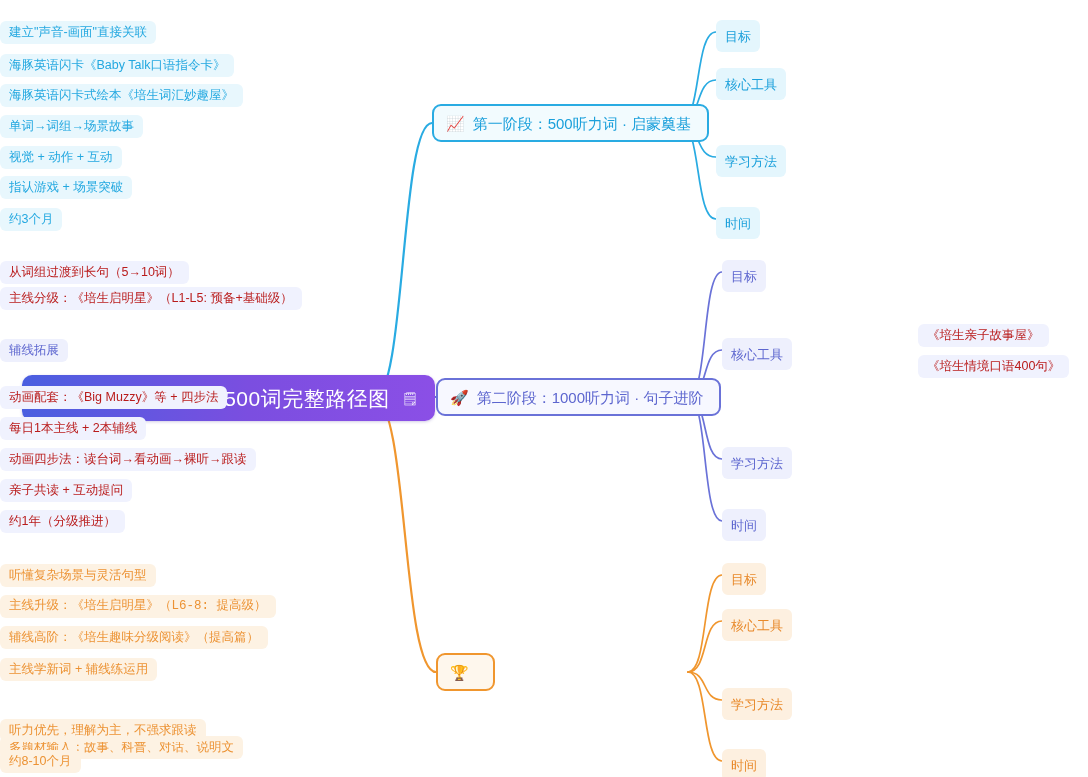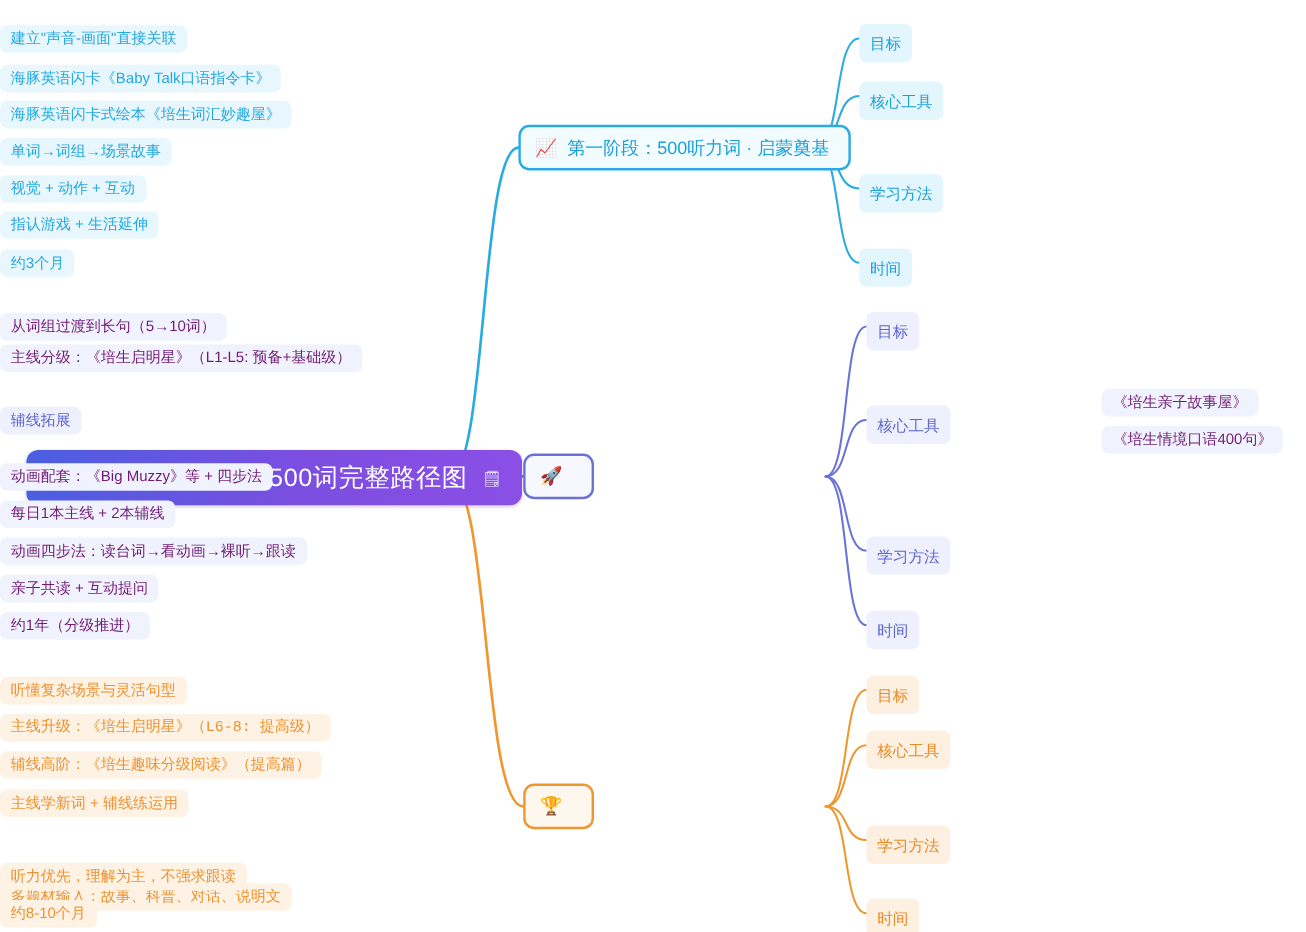--- a/index.html
+++ b/index.html
@@ -73,21 +73,21 @@
   .cat.c3 { background:#fdf0e0; color:#e8892a; }
 
   
   .leaf {
     height: 23px;
     padding: 0 9px;
     border-radius: 6px;
     font-size: 12.5px;
   }
   .leaf.c1 { background:#e8f7fd; color:#23a8e0; }
-  .leaf.c2 { background:#f0f2fe; color:#701a75; }
+  .leaf.c2 { background:#f0f2fe; color:#b91c1c; }
   .leaf.c3 { background:#fdf2e3; color:#ec9233; }
 
   
   .mid {
     height: 23px;
     padding: 0 9px;
     border-radius: 6px;
     font-size: 12.5px;
     background:#eef0fd; color:#5d66cf;
   }
@@ -164,30 +164,31 @@
       <div class="node cat c1" style="left: 716px; top: 145px;">
         <span>学习方法</span>
       </div>
       <div class="node leaf c1" style="top: 114.5px;">
         <span>单词→词组→场景故事</span>
       </div>
       <div class="node leaf c1" style="top: 145.5px;">
         <span>视觉 + 动作 + 互动</span>
       </div>
       <div class="node leaf c1" style="top: 175.5px;">
-        <span>指认游戏 + 生活延伸</span>
+        <span>指认游戏 + 场景突破</span>
       </div>
       <div class="node cat c1" style="left: 716px; top: 207px;">
         <span>时间</span>
       </div>
       <div class="node leaf c1" style="top: 207.5px; text-align: right;">
         <span>约3个月</span>
       </div>
       <div class="node stage-node s2" style="left: 436px; top: 378px; height: 38px;">
         <span class="emo">🚀</span>
+        <span>第二阶段：1000听力词 · 句子进阶</span>
       </div>
       <div class="node cat c2" style="left: 722px; top: 260px;">
         <span>目标</span>
       </div>
       <div class="node leaf c2" style="top: 260.5px;">
         <span>从词组过渡到长句（5→10词）</span>
       </div>
       <div class="node cat c2" style="left: 722px; top: 338px;">
         <span>核心工具</span>
       </div>

